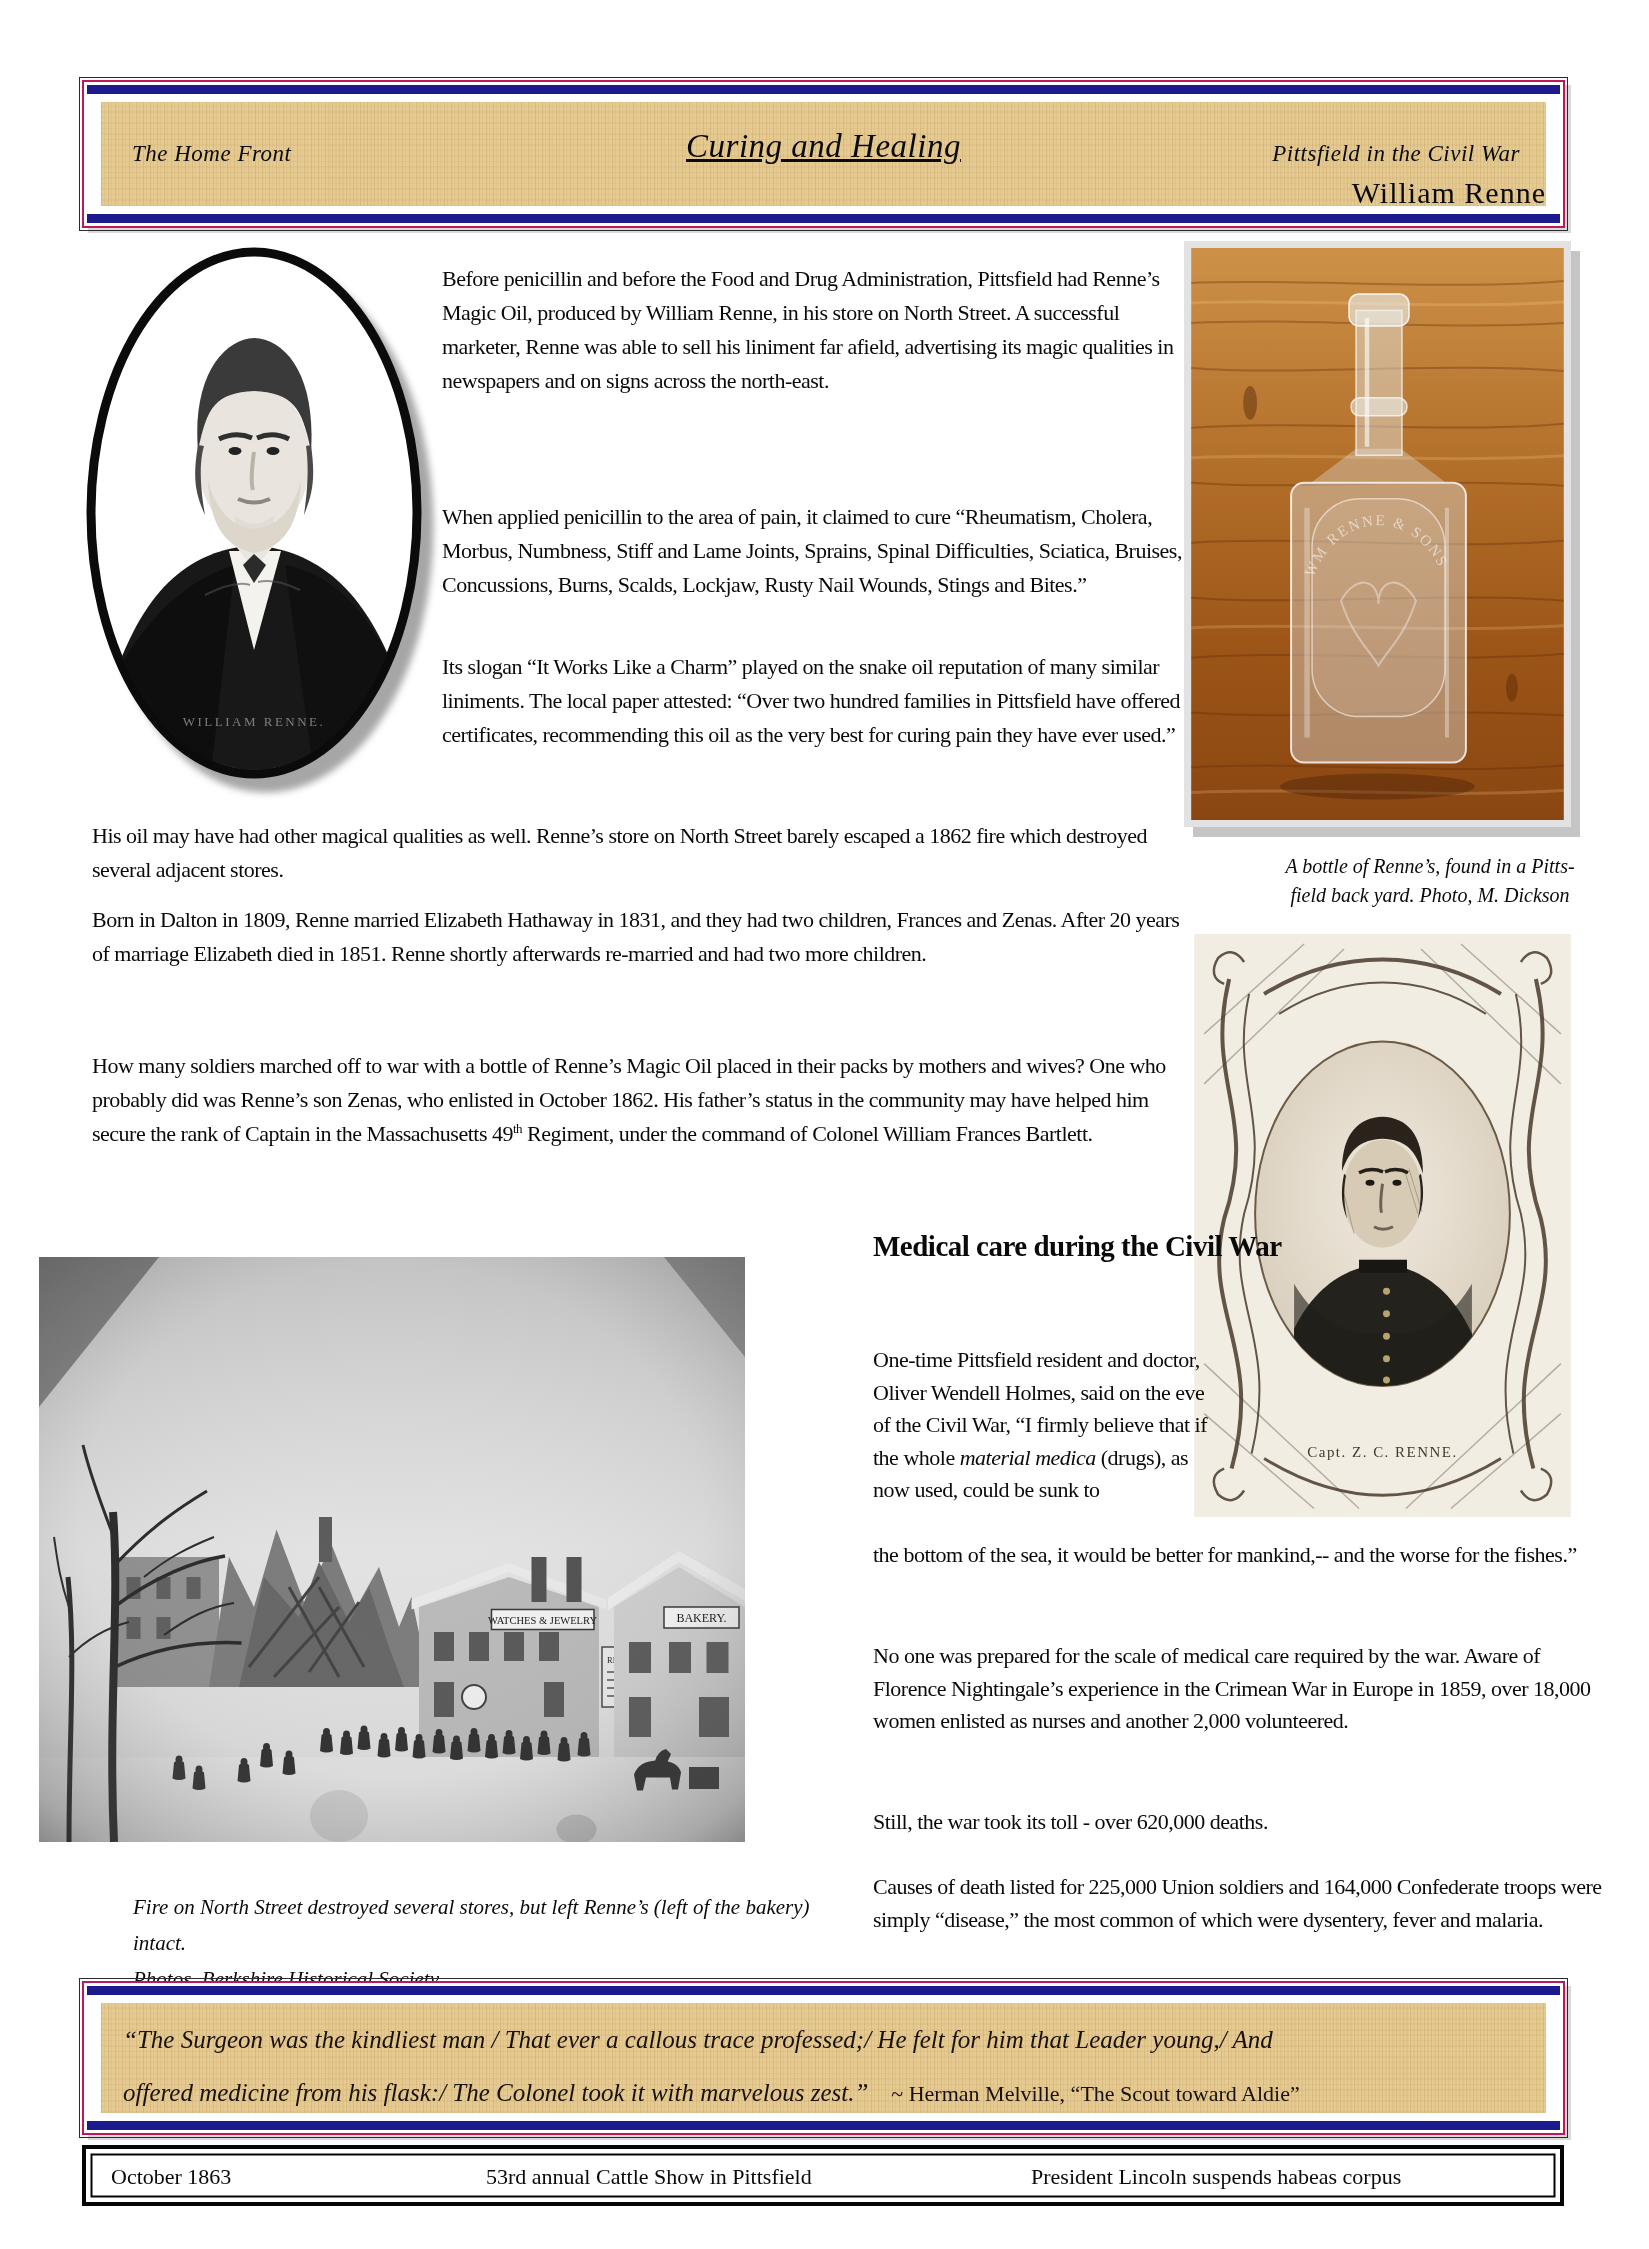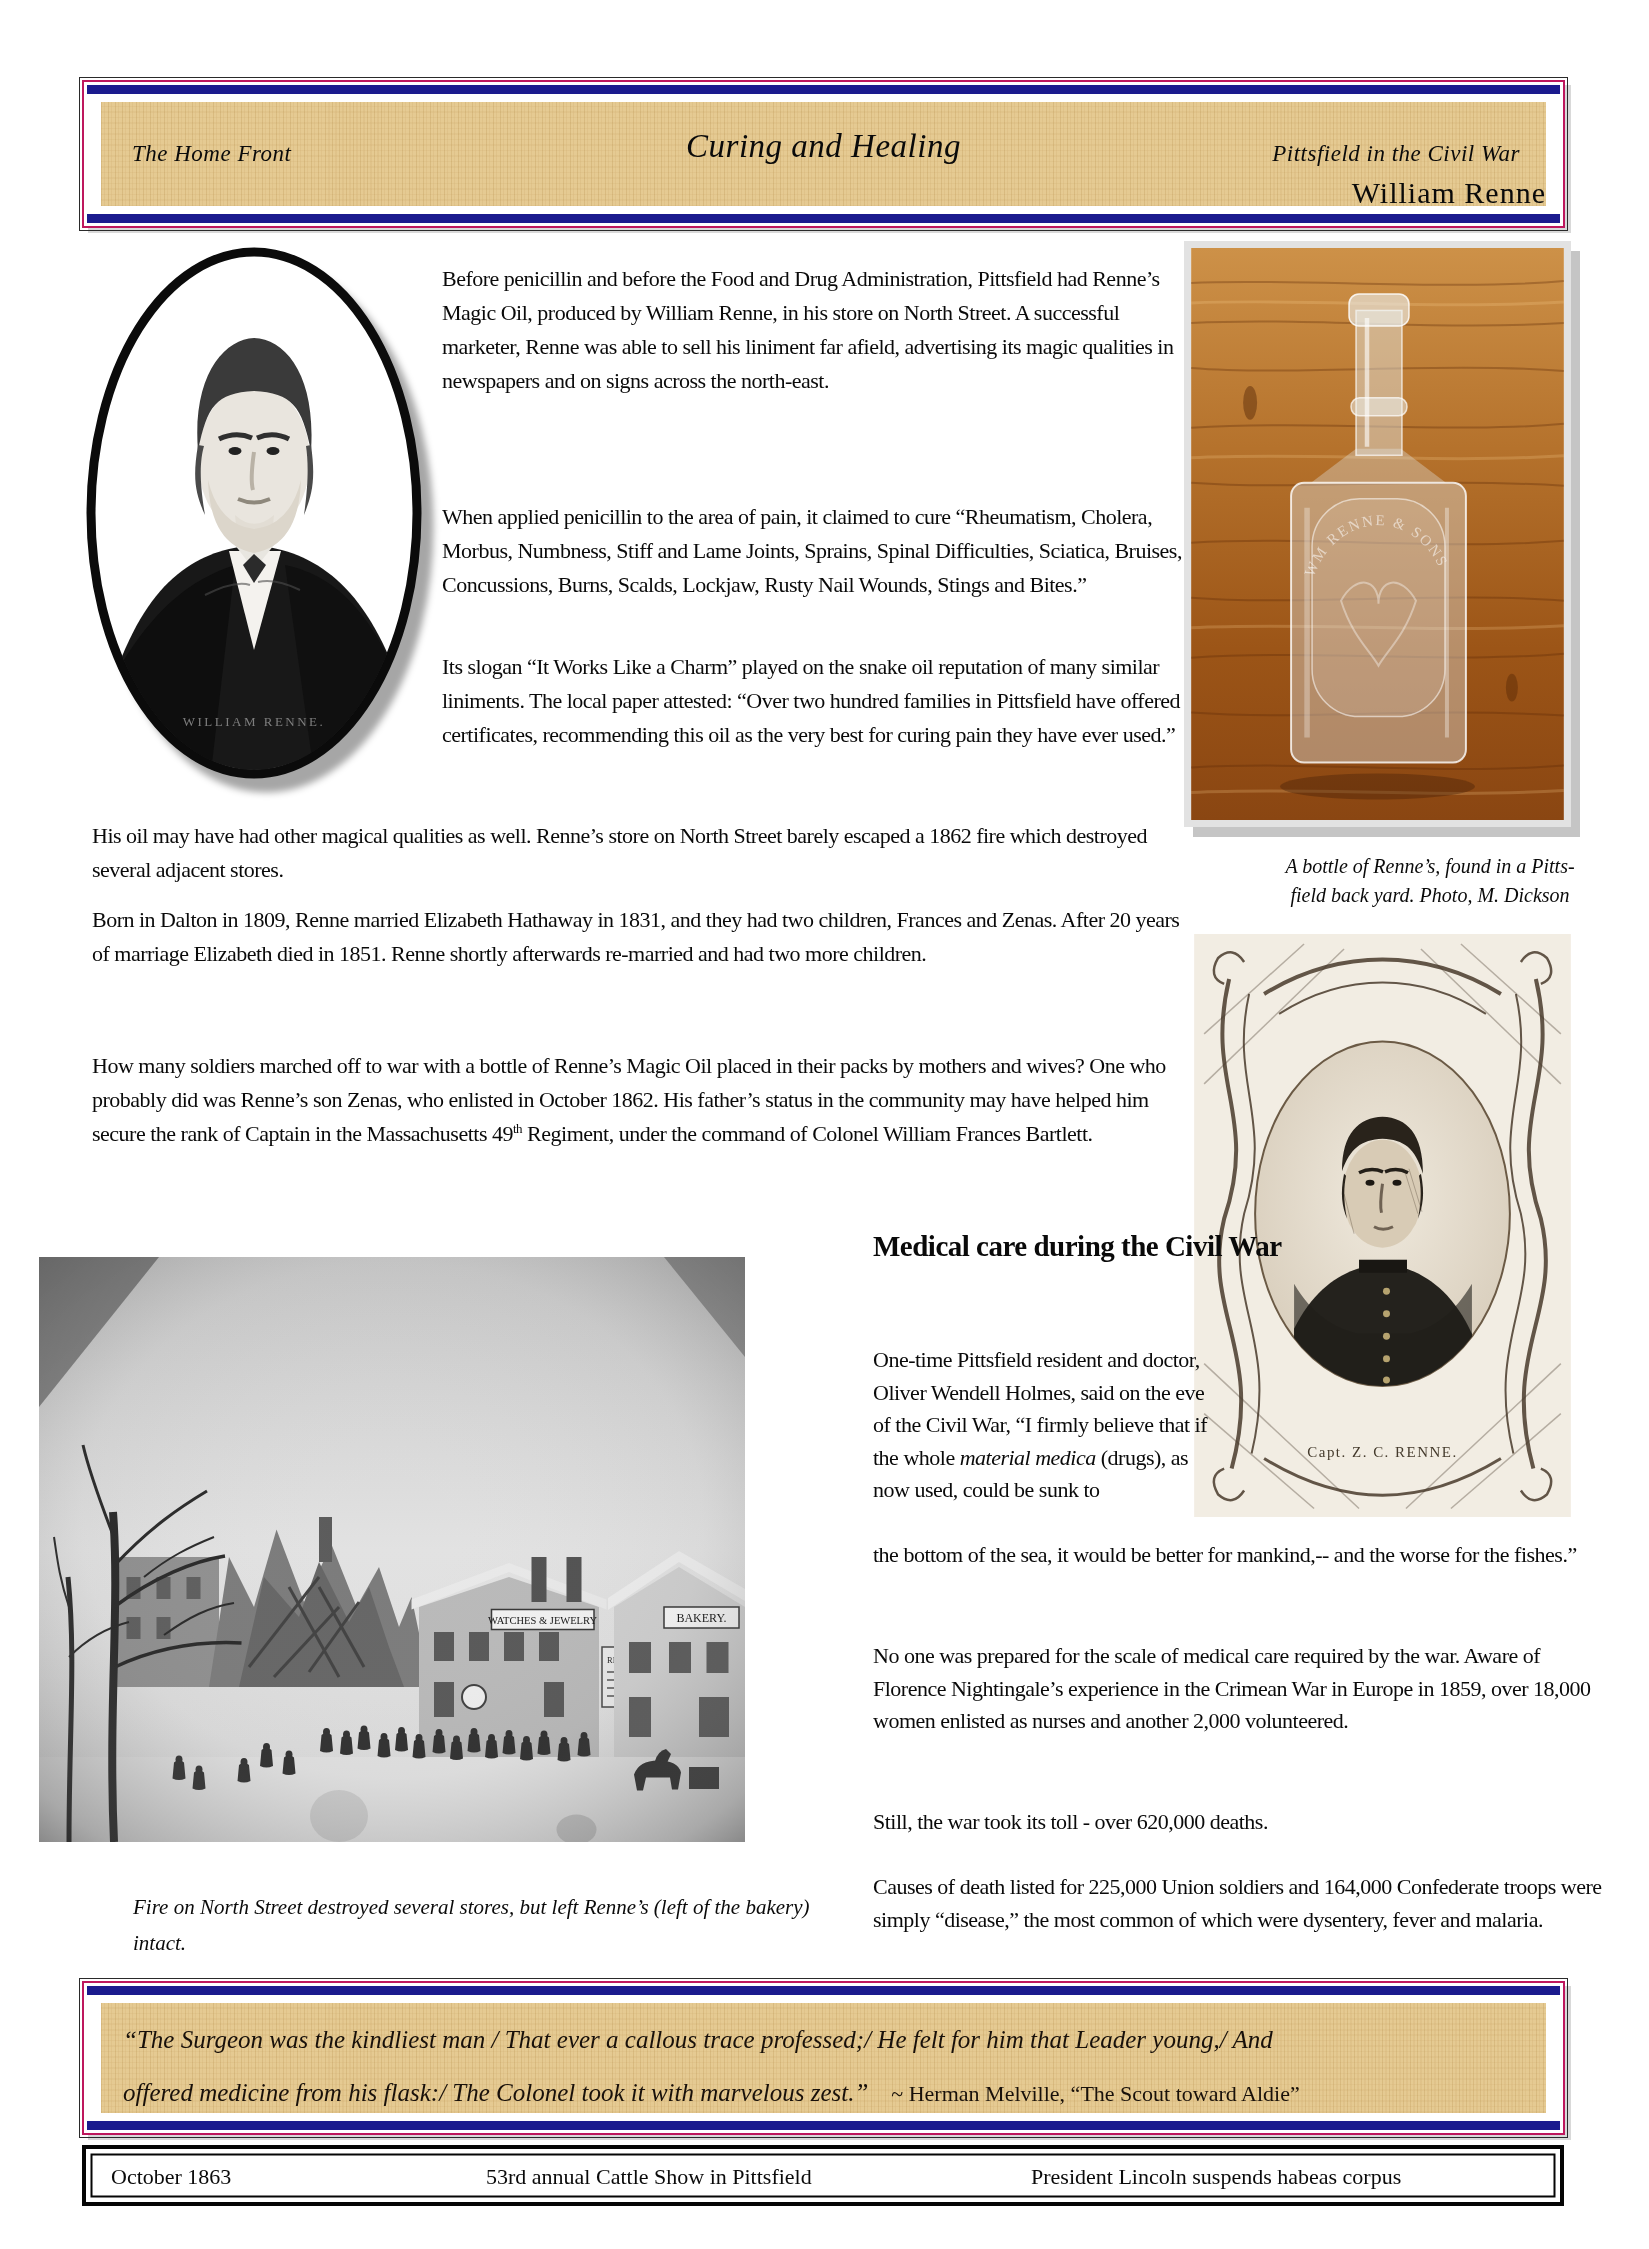--- a/index.html
+++ b/index.html
@@ -13,21 +13,21 @@
   .fancy-frame .band{position:absolute;left:3px;right:3px;height:9px;background:#1b1b8e;}
   .fancy-frame .band.top{top:3px;} .fancy-frame .band.bot{bottom:3px;}
   .tan-panel{position:absolute;left:17px;right:17px;top:20px;bottom:20px;
              background-color:#e5ca92;
              background-image:
                repeating-linear-gradient(90deg, rgba(167,124,54,.20) 0 1px, rgba(0,0,0,0) 1px 3.5px, rgba(210,175,115,.28) 3.5px 4.5px, rgba(0,0,0,0) 4.5px 7px),
                repeating-linear-gradient(0deg, rgba(190,150,85,.12) 0 1.5px, rgba(0,0,0,0) 1.5px 5.5px);}
 
   .hdr-left,.hdr-right{position:absolute;top:39px;font-style:italic;font-size:23px;letter-spacing:0.5px;}
   .hdr-left{left:31px;} .hdr-right{right:26px;}
-  .hdr-center{position:absolute;top:26px;left:0;right:0;text-align:center;font-style:italic;font-size:33px;letter-spacing:0.5px;}
+  .hdr-center{position:absolute;top:26px;left:0;right:0;text-align:center;font-style:italic;font-size:33px;letter-spacing:0.5px;text-decoration:underline;}
   .hdr-sub{position:absolute;top:74px;left:0;right:0;text-align:right;font-size:30px;letter-spacing:1px;}
 
   
   .para{position:absolute;font-size:22px;line-height:34px;letter-spacing:-0.5px;text-align:left;}
   .rcol{line-height:32.5px;}
   .med-head{position:absolute;font-size:29px;line-height:38px;font-weight:bold;letter-spacing:-0.5px;}
   sup{font-size:13px;vertical-align:super;line-height:0;}
 
   .caption{position:absolute;font-style:italic;font-size:20px;line-height:28.5px;letter-spacing:0;}
   .caption.center{text-align:center;}
@@ -375,20 +375,21 @@
         <path d="M60,800 C100,760 140,740 180,730" stroke-width="4"></path>
         <path d="M60,700 C40,640 36,600 30,560" stroke-width="4"></path>
       </g>
       <rect width="1412" height="1170" fill="url(#vg2)"></rect>
       <polygon points="0,0 240,0 0,300" fill="rgba(40,40,40,.45)"></polygon>
       <polygon points="1412,0 1412,200 1250,0" fill="rgba(40,40,40,.35)"></polygon>
     </svg>
   </div>
   <div class="caption fire-cap" style="left:133px;top:1889px;width:700px;">
     <div>Fire on North Street destroyed several stores, but left Renne’s (left of the bakery) intact.</div>
+    <div>Photos, Berkshire Historical Society</div>
   </div>
 
   <div class="fancy-frame" style="left:82px;top:1981px;width:1479px;height:150px;">
     <div class="band top"></div>
     <div class="band bot"></div>
     <div class="tan-panel">
       <div class="quote-text">
         <div>“The Surgeon was the kindliest man / That ever a callous trace professed;/ He felt for him that Leader young,/ And</div>
         <div>
           <span>offered medicine from his flask:/ The Colonel took it with marvelous zest.”</span><span class="quote-attrib">~ Herman Melville, “The Scout toward Aldie”</span>

